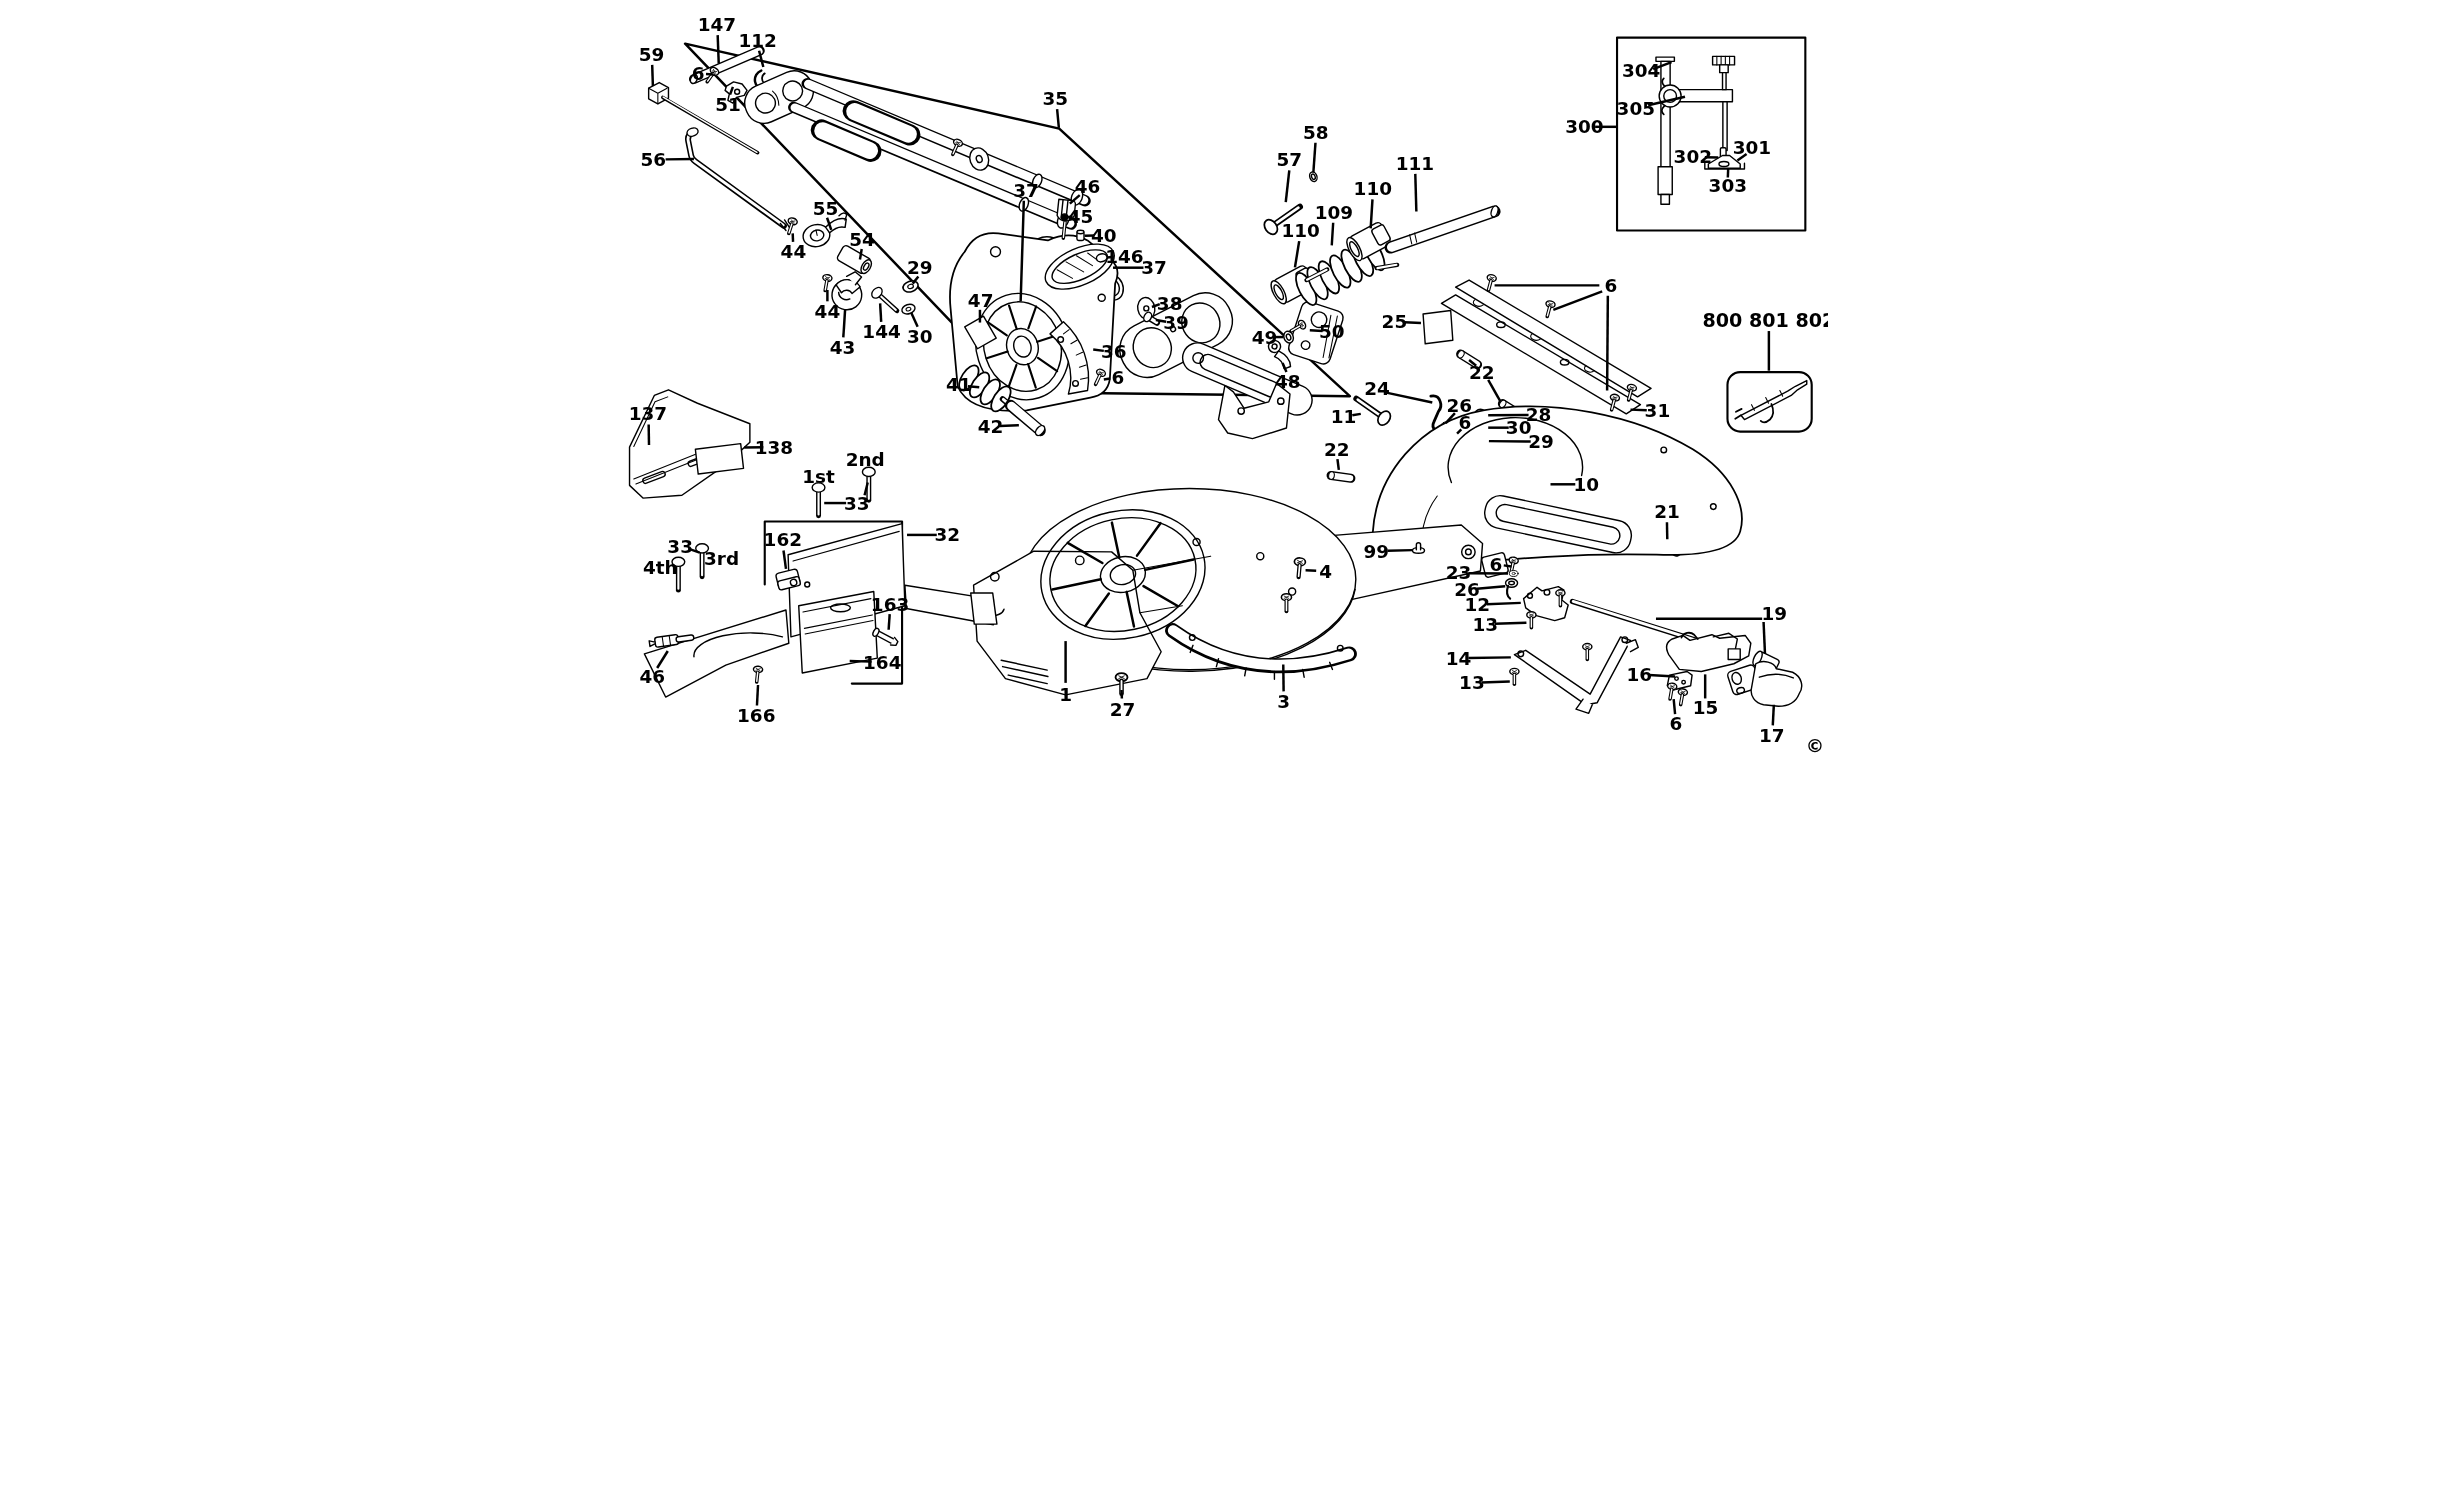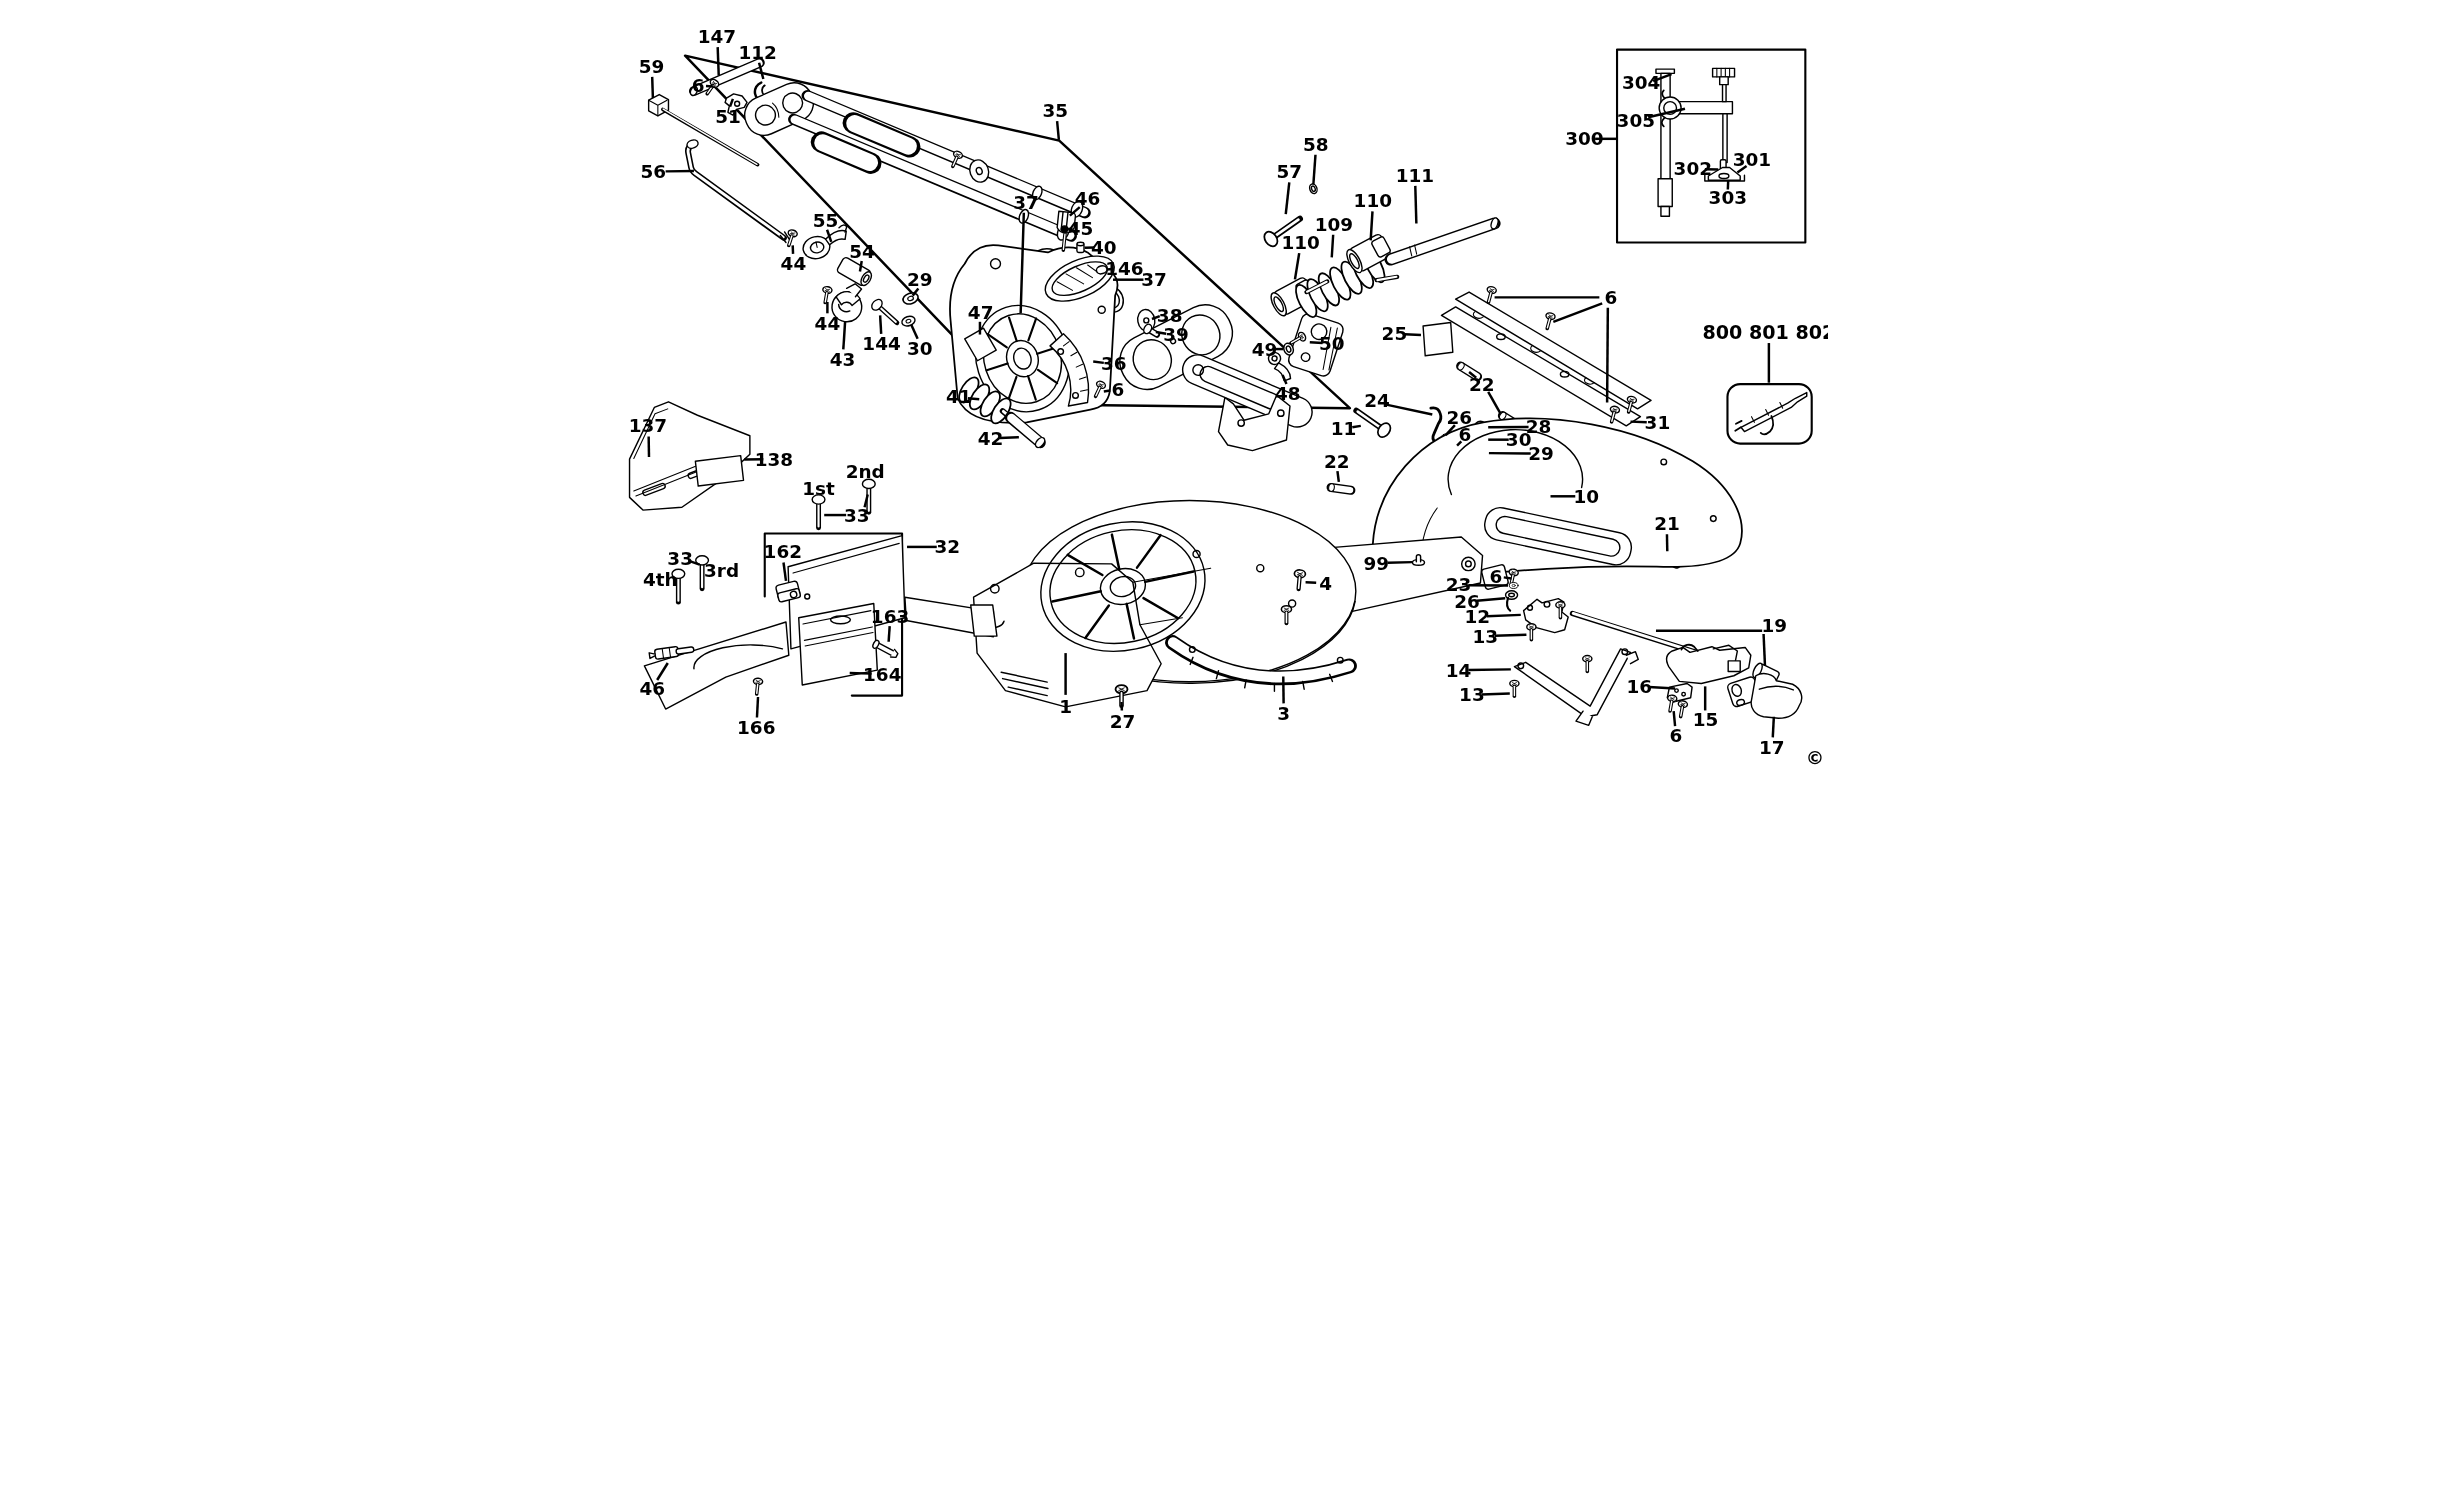--- a/index.html
+++ b/index.html
@@ -1,16 +1,16 @@
 <!DOCTYPE html>
 <html style="font-size:11.3px"><head>
 <meta charset="utf-8">
 <style>
   html,body{margin:0;padding:0;background:#fff;}
-  .stage{width:1219px;max-width:100%;margin:16px auto;}
+  .stage{width:1219px;max-width:100%;margin:4px auto;}
   svg{width:100%;height:auto;display:block;background:#fff;}
   text{font-family:"DejaVu Sans","Liberation Sans",sans-serif;font-weight:bold;fill:#000;}
   .parts *{vector-effect:none;}
 </style>
 </head>
 <body>
 
 <div class="stage">
 <svg viewBox="0 0 3444 2129" xmlns="http://www.w3.org/2000/svg">
 

